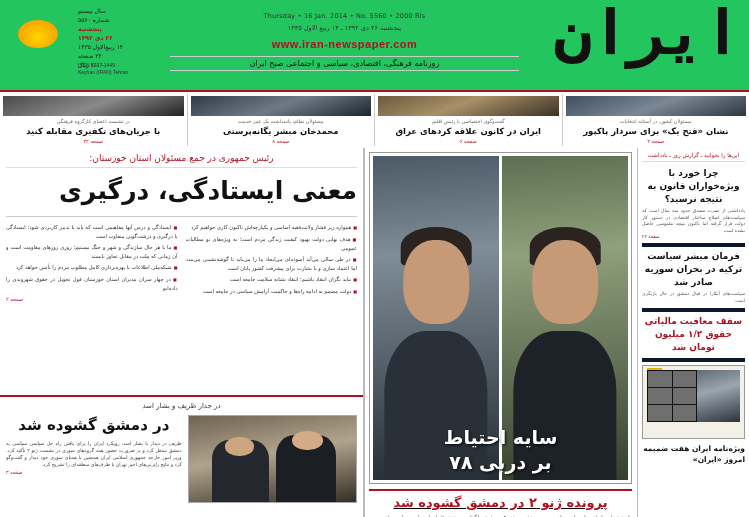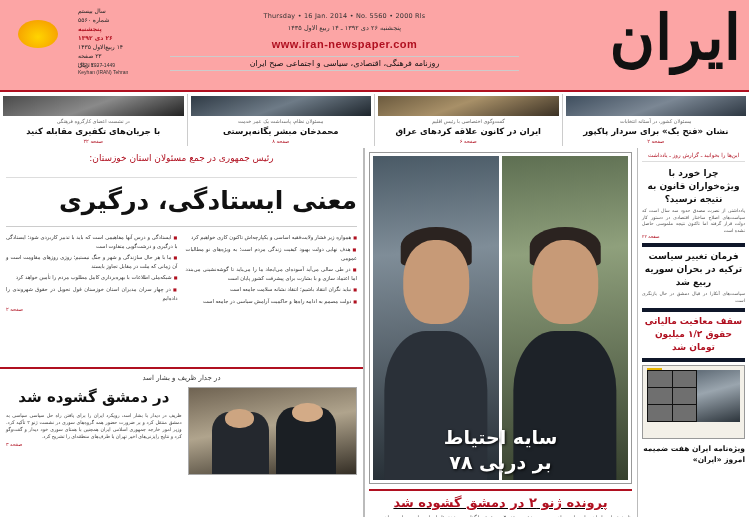--- a/index.html
+++ b/index.html
@@ -10,27 +10,27 @@
     direction: rtl;
     overflow: hidden;
     position: relative;
   }
   .page { width: 749px; height: 517px; position: relative; background: #fff; }
 
   
   .masthead {
     position: absolute; top: 0; right: 0; left: 0; height: 92px;
     border-bottom: 2px solid #b01020;
-    background: #fca5a5;
+    background: #22c55e;
   }
   .logo-word {
     position: absolute; top: 4px; right: 8px;
     font-size: 62px; line-height: 68px; font-weight: bold;
     color: #111; letter-spacing: -2px;
-    font-family: Liberation Serif, serif;
+    font-family: Liberation Mono, monospace;
     text-align: center;
   }
   .sun {
     position: absolute; top: 8px; left: 10px;
     width: 56px; height: 56px;
   }
   .sun-core {
     position: absolute; top: 12px; left: 8px; width: 40px; height: 28px;
     background: radial-gradient(ellipse at 50% 60%, #ffd400 0%, #f7a600 70%, #e08000 100%);
     border-radius: 50%;
@@ -188,21 +188,21 @@
     margin-top: 3px; column-count: 2; column-gap: 6px;
   }
 
   
   .lead {
     position: absolute; top: 148px; right: 386px; left: 0; bottom: 0;
     padding: 4px 6px;
   }
   .lead-kicker {
     font-size: 9px; color: #b01020; text-align: center; line-height: 13px;
-    padding-bottom: 12px; border-bottom: 1px solid #ddd;
+    padding-bottom: 2px; border-bottom: 1px solid #ddd;
   }
   .lead-head {
     margin-top: 6px; text-align: right;
   }
   .lead-head span {
     display: block; font-size: 25px; font-weight: bold; color: #111;
     line-height: 34px;
   }
   .lead-rule { height: 1px; background: #ccc; margin: 8px 0 6px; }
   .lead-cols {
@@ -211,21 +211,21 @@
   }
   .lead-col { flex: 1; }
   .bullet-line { margin-bottom: 3px; }
   .bullet-line::before {
     content: "■"; color: #b01020; font-size: 4px; margin-left: 2px;
   }
   .lead-more { font-size: 5px; color: #b01020; text-align: left; margin-top: 2px; }
 
   
   .bottom-left {
-    position: absolute; bottom: 0; right: 386px; left: 0; height: 150px;
+    position: absolute; bottom: 0; right: 386px; left: 0; height: 122px;
     border-top: 2px solid #b01020; padding: 4px 6px;
   }
   .bl-kicker { font-size: 7px; color: #333; text-align: center; line-height: 10px; }
   .bl-wrap { display: flex; gap: 6px; margin-top: 4px; }
   .bl-text { flex: 1.05; }
   .bl-head span {
     display: block; font-size: 15px; font-weight: bold; color: #111;
     line-height: 21px; text-align: center;
   }
   .bl-body {
@@ -319,21 +319,21 @@
   <div class="sidebar">
     <div class="sb-kicker">این‌ها را بخوانید ـ گزارش روز ـ یادداشت</div>
 
     <div class="sb-item">
       <div class="sb-title">چرا خورد با ویژه‌خواران قانون به نتیجه نرسید؟</div>
       <div class="sb-body">یادداشتی از نصرت مصدق حدود سه سال است که سیاست‌های اصلاح ساختار اقتصادی در دستور کار دولت قرار گرفته اما تاکنون نتیجه ملموسی حاصل نشده است</div>
       <div class="sb-more">صفحه ۲۲</div>
     </div>
 
     <div class="sb-item">
-      <div class="sb-title">فرمان تغییر سیاست ترکیه در بحران سوریه ربیع شد</div>
+      <div class="sb-title">فرمان مبشر سیاست ترکیه در بحران سوریه صادر شد</div>
       <div class="sb-body">سیاست‌های آنکارا در قبال دمشق در حال بازنگری است</div>
     </div>
 
     <div class="sb-item">
       <div class="sb-title red">سقف معافیت مالیاتی حقوق ۱/۲ میلیون تومان شد</div>
     </div>
 
     <div class="sb-ad">
       <div class="ad-tag">ویژه</div>
       <div class="ad-photo"></div>

